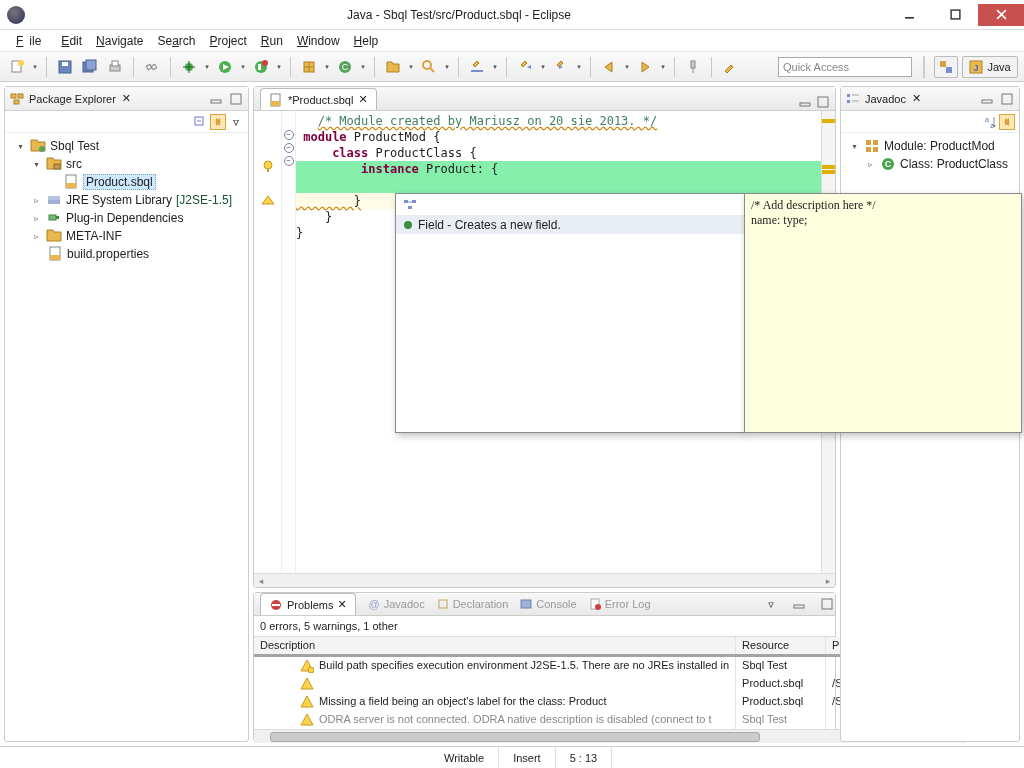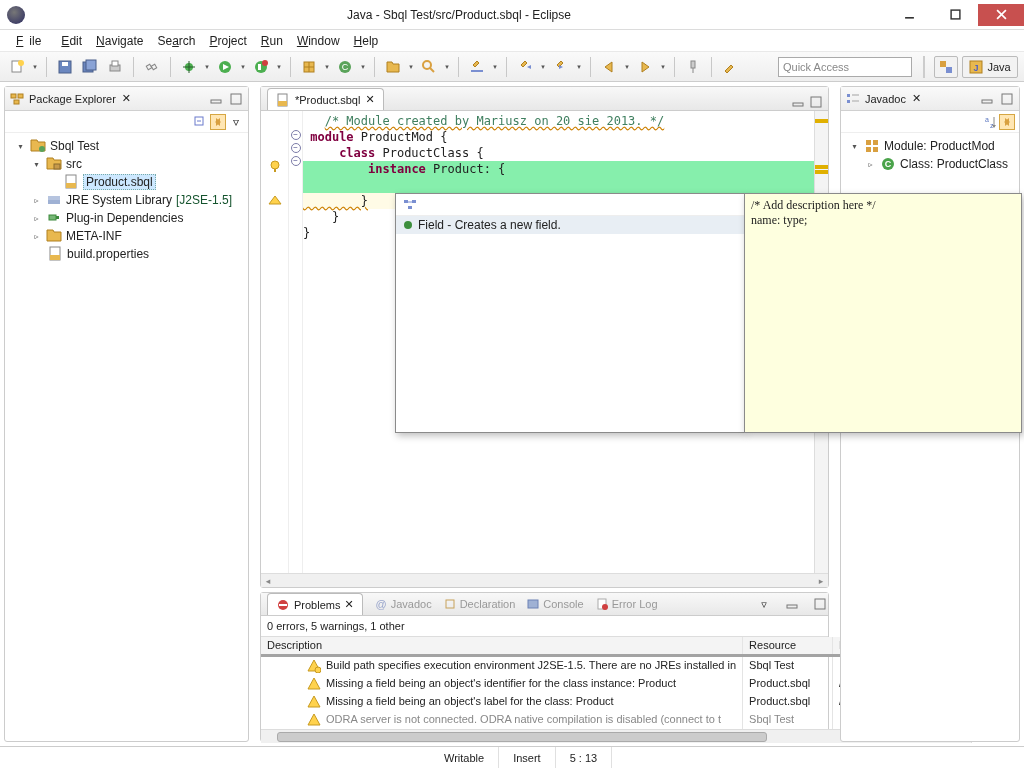--- a/index.html
+++ b/index.html
@@ -21,21 +21,21 @@
   
   .toolbar { height:30px; background:linear-gradient(#fafafa,#eee); border-bottom:1px solid #ccc; display:flex;align-items:center;padding:0 6px;gap:3px;}
   .tbtn{width:22px;height:22px;border:1px solid transparent;border-radius:2px;display:flex;align-items:center;justify-content:center;}
   .tsep{width:1px;height:20px;background:#c8c8c8;margin:0 4px;}
   .tdrop{width:8px;display:flex;align-items:center;justify-content:center;font-size:7px;color:#555;}
   .quickaccess{margin-left:auto;width:134px;height:20px;border:1px solid #aaa;background:#fff;padding:0 4px;font-size:11px;color:#888;display:flex;align-items:center;}
   .persp-btn{width:24px;height:22px;border:1px solid #bbb;background:#f2f2f2;margin-left:6px;border-radius:2px;display:flex;align-items:center;justify-content:center;}
   .persp-java{width:56px;height:22px;border:1px solid #bbb;background:#f2f2f2;border-radius:2px;display:flex;align-items:center;justify-content:center;gap:4px;font-size:11px;margin-left:1px;}
 
   
-  .workbench{display:flex;height:calc(768px - 30px - 22px - 30px - 22px);padding:4px;gap:11px;}
+  .workbench{display:flex;height:calc(768px - 30px - 22px - 30px - 22px);padding:4px;gap:4px;}
   .pane{border:1px solid #ccc;background:#fff;border-radius:3px;display:flex;flex-direction:column;min-width:0;}
   .left-col{width:245px;display:flex;}
   .center-col{flex:1;display:flex;flex-direction:column;gap:4px;min-width:0;}
   .right-col{width:180px;display:flex;}
 
   .pane-header{height:24px;display:flex;align-items:center;padding:0 4px;background:linear-gradient(#fafafa,#ececec);border-bottom:1px solid #d0d0d0;gap:4px;}
   .pane-header .title{font-size:11px;}
   .pane-header .x{font-size:11px;font-family:Verdana;margin-left:2px;}
   .pane-header .spacer{flex:1;}
   .view-btn{width:16px;height:16px;display:flex;align-items:center;justify-content:center;}
@@ -548,37 +548,37 @@
                   <polygon points="7,1 13,12 1,12" fill="#ffd24d" stroke="#c79a20"></polygon>
                   <circle cx="11" cy="11" r="3" fill="#ffd24d" stroke="#c79a20"></circle>
                 </svg><span>Build path specifies execution environment J2SE-1.5. There are no JREs installed in</span></div>
               <div class="col-res">Sbql Test</div>
               <div class="col-path"></div>
               <div class="col-loc">B</div>
             </div>
           <div class="prob-row">
               <div class="col-desc"><span style="display:inline-block;width:40px;"></span><svg class="warn-icon">
                   <polygon points="7,1 13,12 1,12" fill="#ffd24d" stroke="#c79a20"></polygon>
-                </svg><span>Missing a field being an object's identifier for the class instance: Product</span></div>
+                </svg></div>
               <div class="col-res">Product.sbql</div>
               <div class="col-path">/Sbql Test/src</div>
               <div class="col-loc">li</div>
             </div>
           <div class="prob-row">
               <div class="col-desc"><span style="display:inline-block;width:40px;"></span><svg class="warn-icon">
                   <polygon points="7,1 13,12 1,12" fill="#ffd24d" stroke="#c79a20"></polygon>
                 </svg><span>Missing a field being an object's label for the class: Product</span></div>
               <div class="col-res">Product.sbql</div>
               <div class="col-path">/Sbql Test/src</div>
               <div class="col-loc">li</div>
             </div>
           <div class="prob-row" style="color:#888;">
               <div class="col-desc"><span style="display:inline-block;width:40px;"></span><svg class="warn-icon">
                   <polygon points="7,1 13,12 1,12" fill="#ffd24d" stroke="#c79a20"></polygon>
-                </svg><span>ODRA server is not connected. ODRA native compilation is disabled (connect to t</span></div>
+                </svg><span>ODRA server is not connected. ODRA native description is disabled (connect to t</span></div>
               <div class="col-res">Sbql Test</div>
               <div class="col-path"></div>
               <div class="col-loc">p</div>
             </div>
           <div class="prob-scroll">
               <div class="thumb"></div>
             </div>
         </div>
         <div class="vscroll"></div>
       </div>

